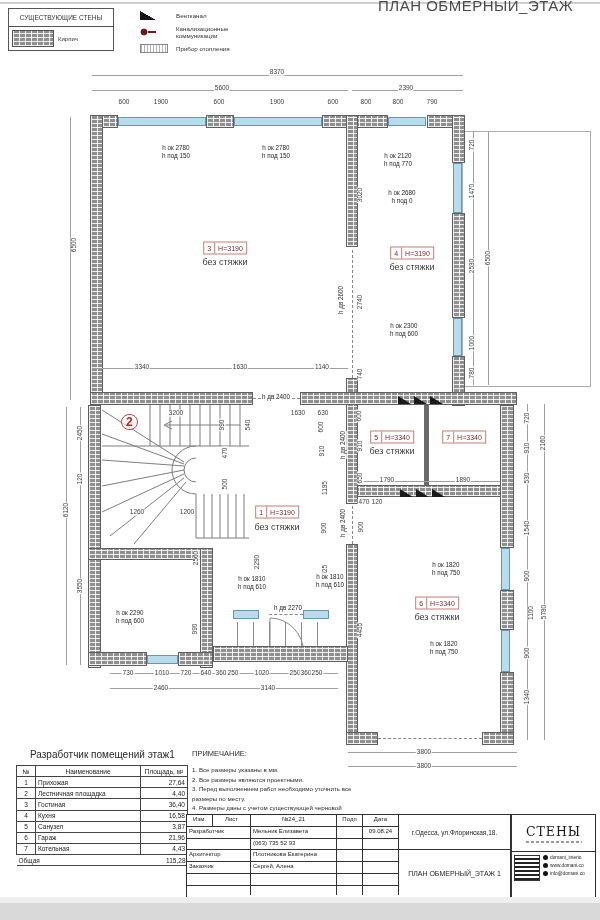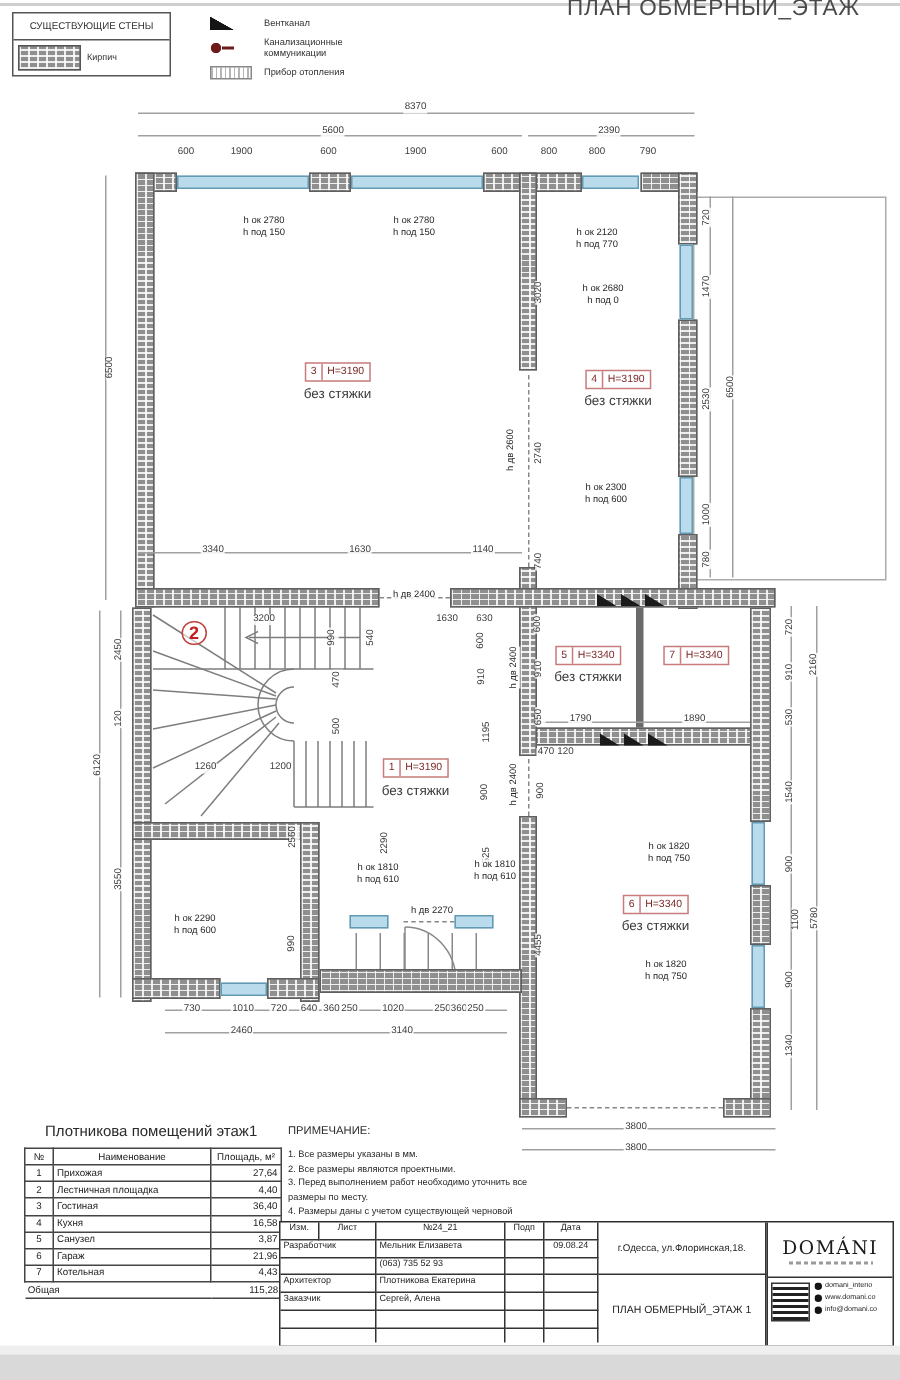--- a/index.html
+++ b/index.html
@@ -365,21 +365,21 @@
         <span class="rnum">7</span>
         <span class="rh">H=3340</span>
       </div>
       <div class="rlabel" style="left: 437px; top: 603px;">
         <span class="rnum">6</span>
         <span class="rh">H=3340</span>
       </div>
       <div class="rnote" style="left: 437px; top: 617px;">без стяжки</div>
     </div>
 
-  <div class="sched-title">Плотникова помещений этаж1</div>
+  <div class="sched-title">Разработчик помещений этаж1</div>
   <table class="sched">
     <thead>
       <tr>
         <th>№</th>
         <th>Наименование</th>
         <th style="width:42px">Площадь, м²</th>
       </tr>
     </thead>
     <tbody id="sched-body">
         <tr>
@@ -468,21 +468,21 @@
     <div class="tbc" style="left:0;top:71px;width:64px;height:9px;border-bottom:none"></div>
     <div class="tbc" style="left:64px;top:71px;width:86px;height:9px;border-bottom:none"></div>
     <div class="tbc" style="left:150px;top:71px;width:26px;height:9px;border-bottom:none"></div>
     <div class="tbc" style="left:176px;top:71px;width:36px;height:9px;border-bottom:none"></div>
 
     <div class="tb-addr">г.Одесса, ул.Флоринская,18.</div>
     <div class="tb-sheet">ПЛАН ОБМЕРНЫЙ_ЭТАЖ 1</div>
 
     <div class="tb-brand" style="border-left:1px solid #333">
       <div class="brand-logo-box">
-        <span class="brand-logo">DOMÁNI</span>
+        <span class="brand-logo">СТЕНЫ</span>
         <span class="brand-tagline"></span>
       </div>
       <div class="brand-low">
         <span class="qr"></span>
         <span class="contacts">
           <span class="contact-row">
               <span class="contact-dot"></span>
               <span>domani_interio</span>
             </span>
           <span class="contact-row">

